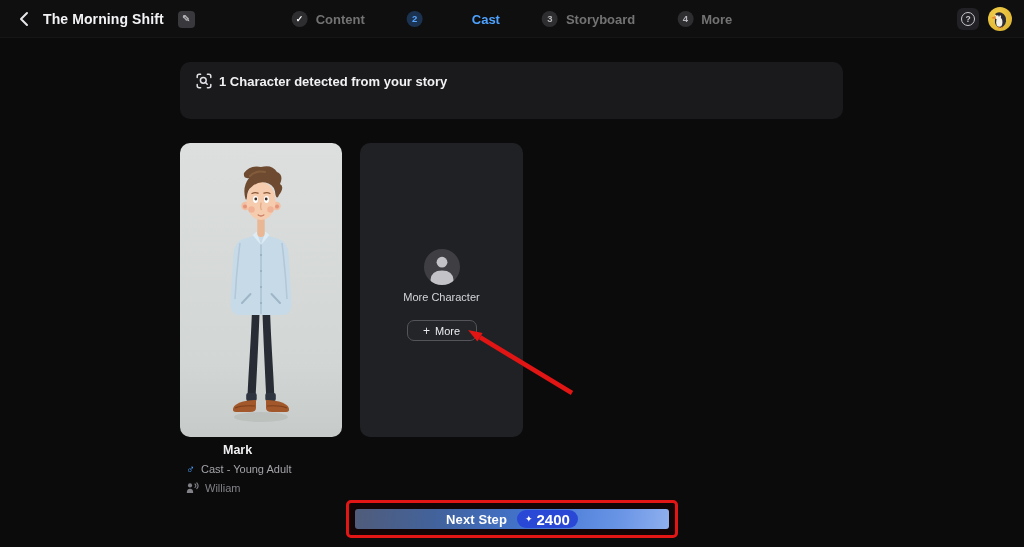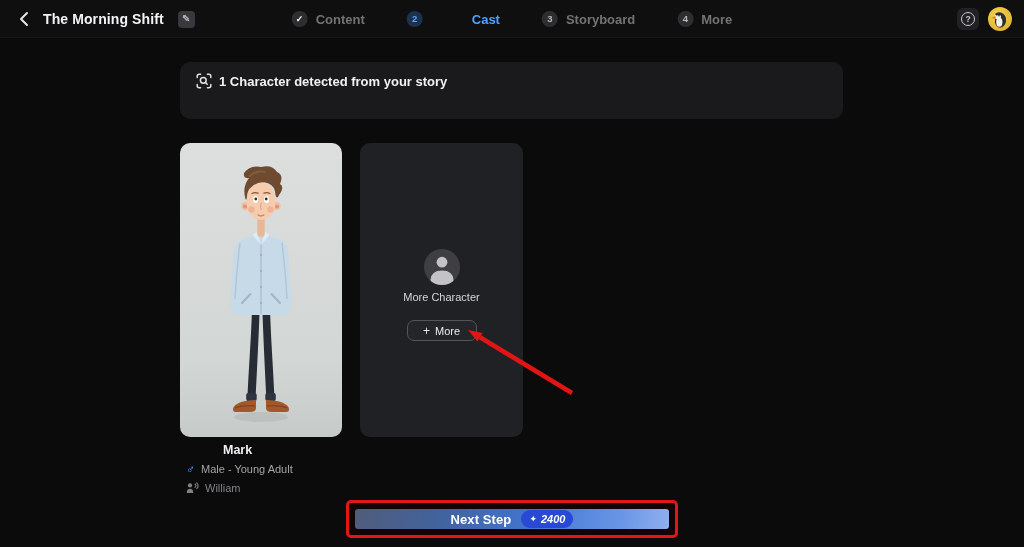--- a/index.html
+++ b/index.html
@@ -96,21 +96,21 @@
     background:linear-gradient(97deg, #505c7a 0%, #41639f 28%, #4276d3 58%, #6b96e6 85%, #8fb0ee 100%);
     display:flex; align-items:center; justify-content:center; gap:10px;
     font-family:"Liberation Sans", sans-serif;
   }
   .next-label { font-size:13px; font-weight:700; color:#fff; letter-spacing:.1px; }
   .credit-badge {
     display:flex; align-items:center; gap:4px; height:18px; padding:0 8px;
     background:#2a48d6; border-radius:9px;
   }
   .credit-icon { font-size:9px; color:#fff; line-height:1; }
-  .credit-amount { font-size:11px; font-weight:700; color:#fff; line-height:1;font-style:italic; }
+  .credit-amount { font-size:15px; font-weight:700; color:#fff; line-height:1; }
   .annotation-arrow { position:absolute; left:430px; top:312px; pointer-events:none; }
 </style>
 </head>
 <body>
 
 <div class="screen">
 
   <header class="topbar">
     <div class="topbar-left">
       <button class="back-btn">
@@ -246,21 +246,21 @@
     <div class="more-label">More Character</div>
     <button class="more-btn">
       <span class="more-plus">+</span>
       <span>More</span>
     </button>
   </div>
 
   <div class="char-name">Mark</div>
   <div class="char-row gender">
     <span class="gender-glyph">♂</span>
-    <span>Male - Young Adult</span>
+    <span>Cast - Young Adult</span>
   </div>
   <div class="char-row voice">
     <svg width="13" height="12" viewBox="0 0 13 12">
       <circle cx="4" cy="3.4" r="2.1" fill="#818187"></circle>
       <path d="M0.8 11 Q0.8 6.8 4 6.8 Q7.2 6.8 7.2 11 Z" fill="#818187"></path>
       <path d="M9 2 Q10.8 3.7 9 5.4" stroke="#818187" stroke-width="1.1" fill="none" stroke-linecap="round"></path>
       <path d="M10.8 0.8 Q13.4 3.7 10.8 6.6" stroke="#818187" stroke-width="1.1" fill="none" stroke-linecap="round"></path>
     </svg>
     <span>William</span>
   </div>

